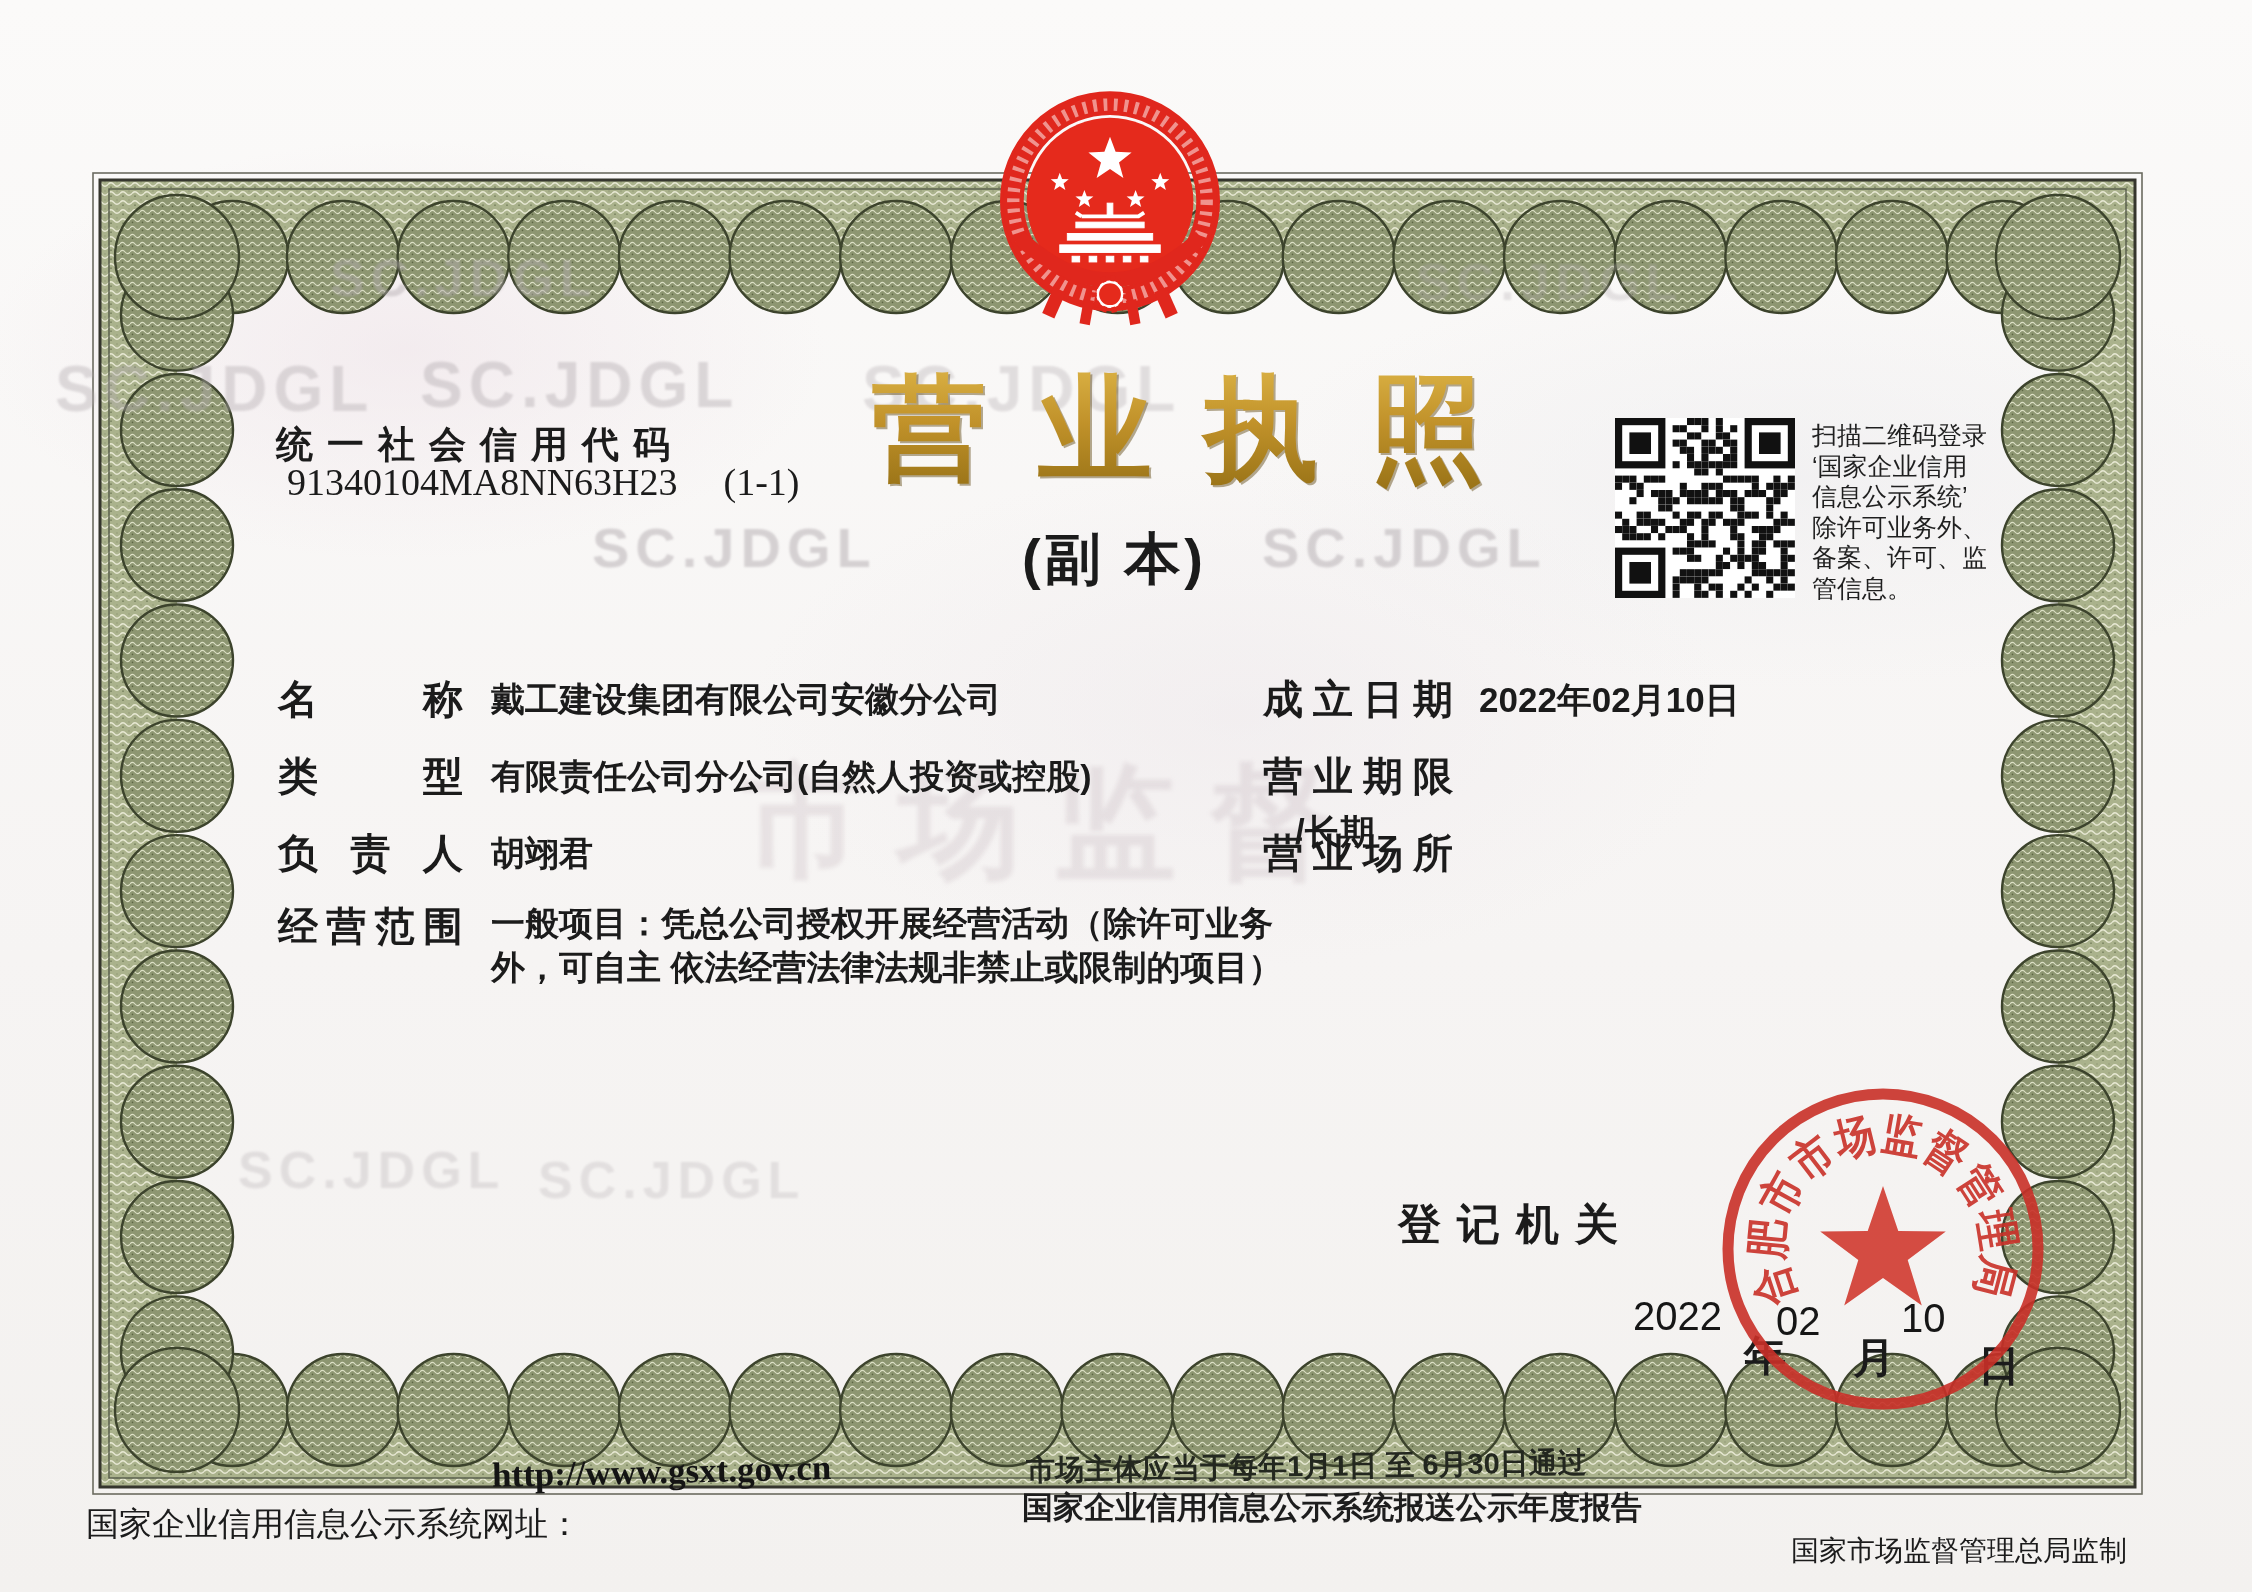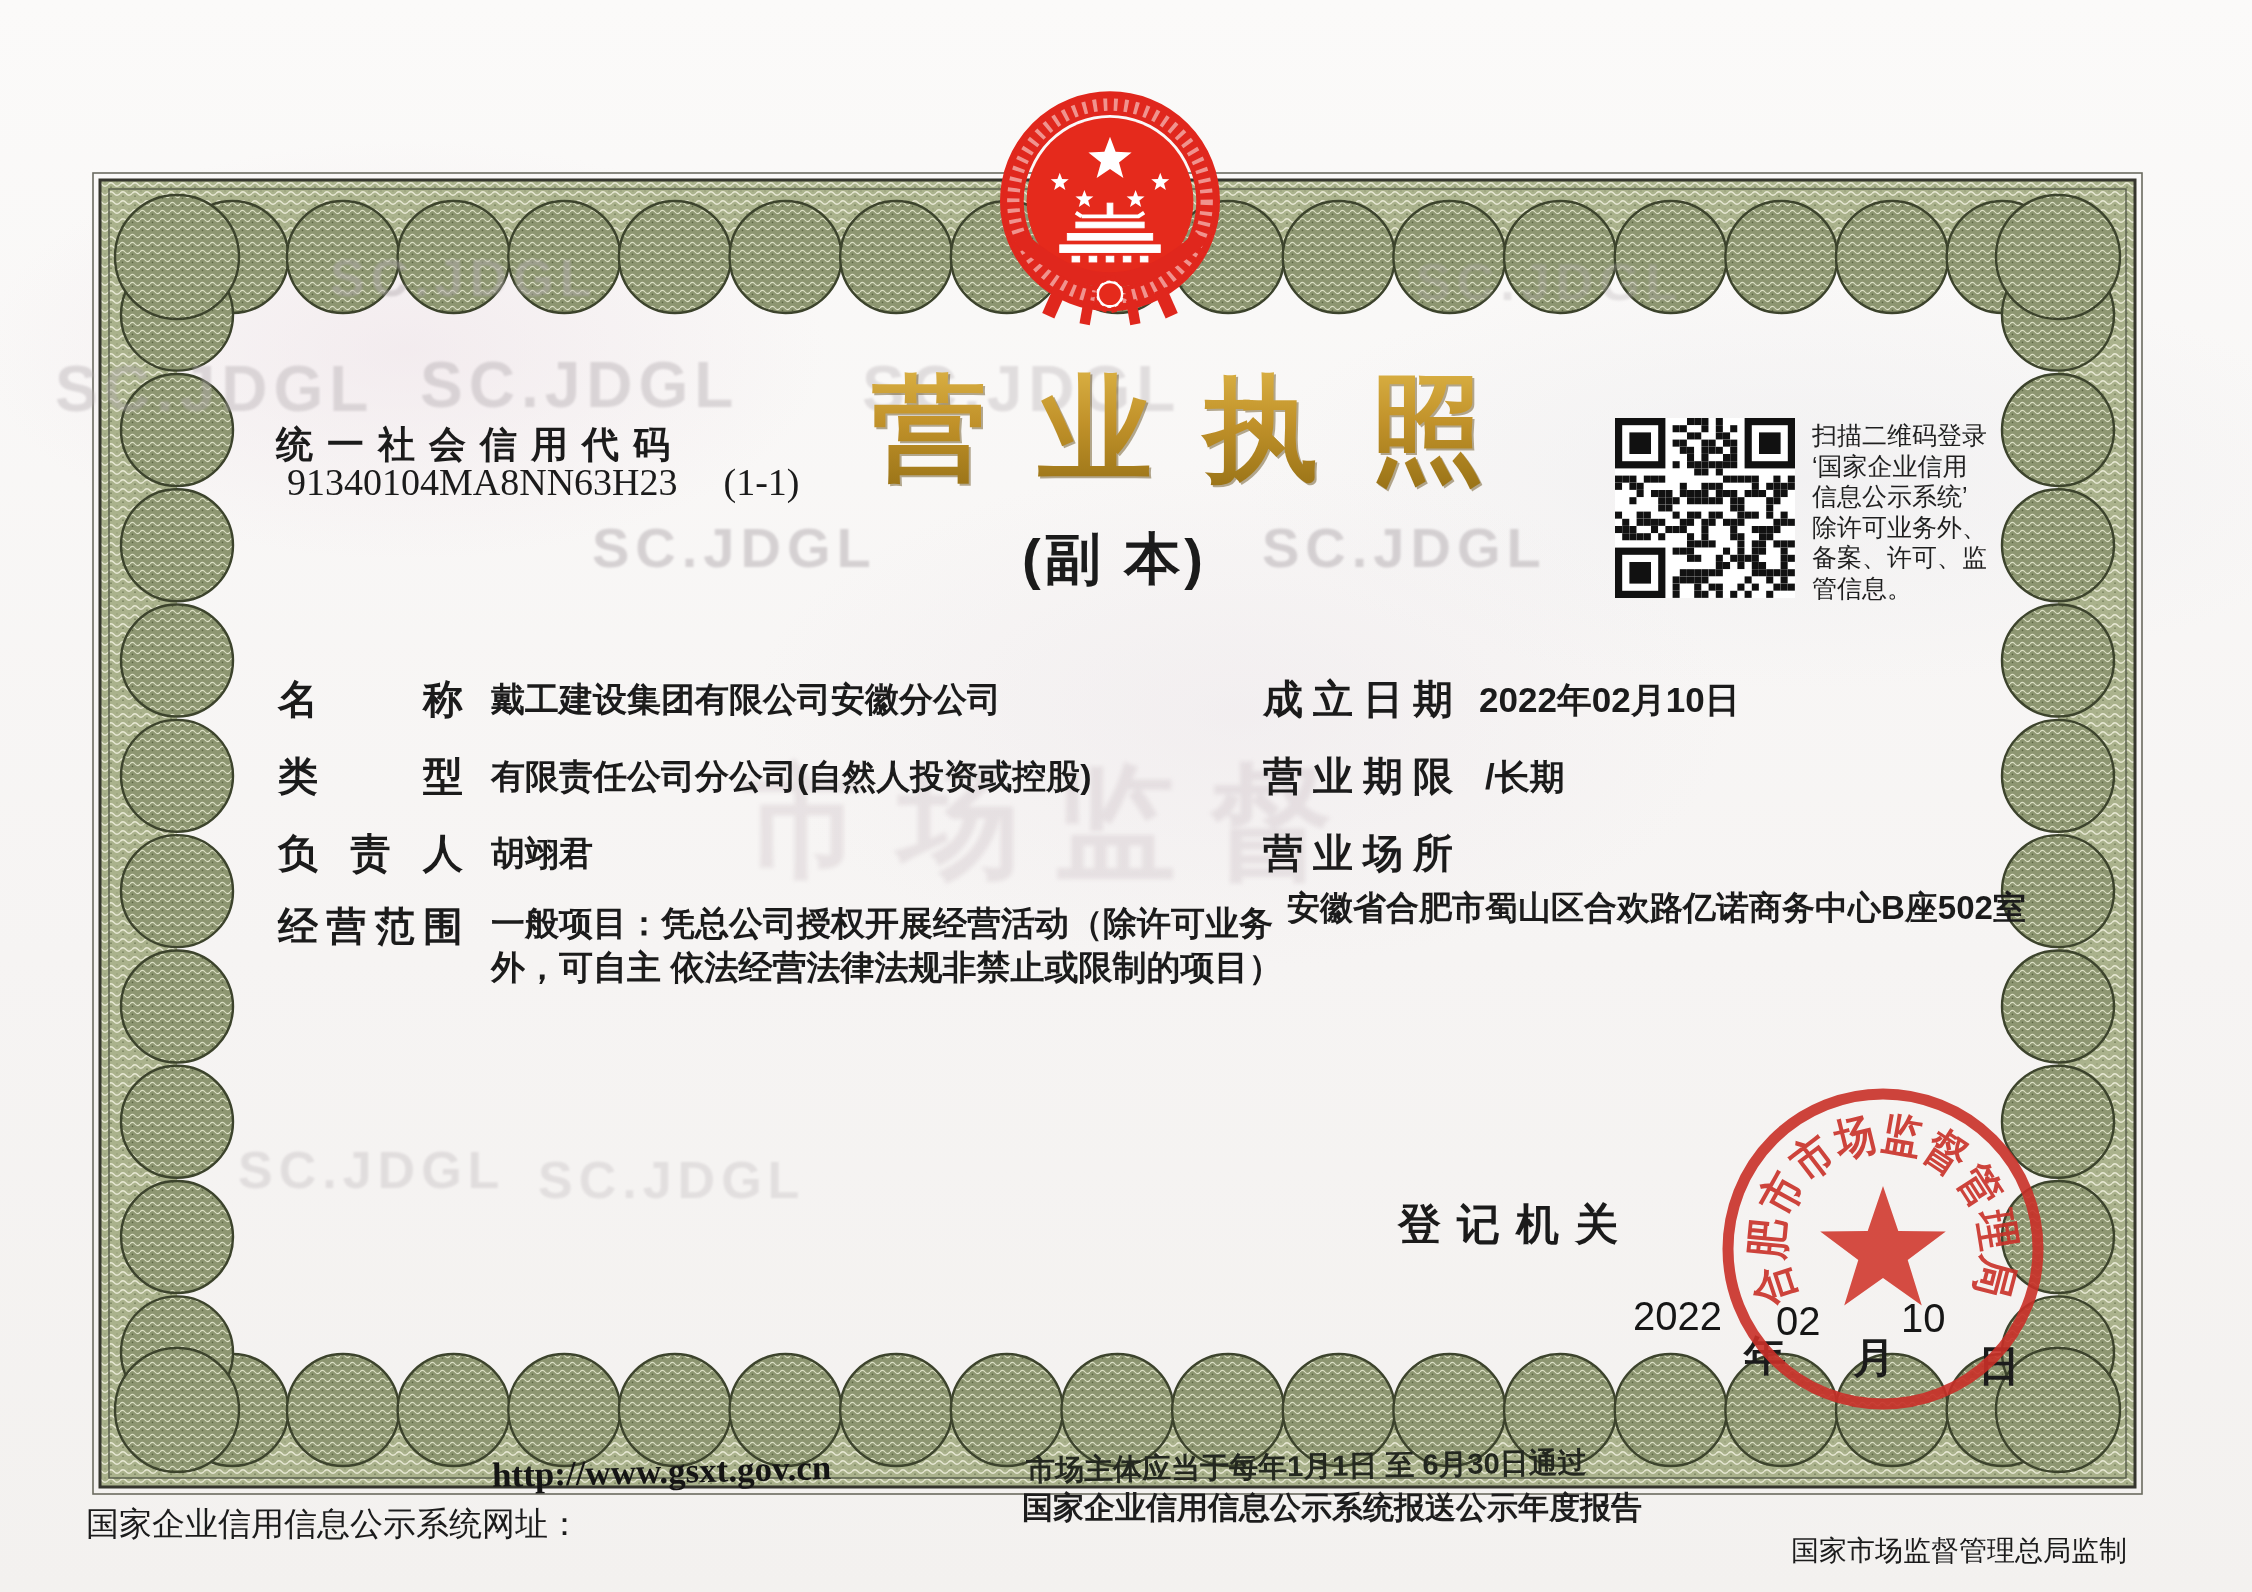--- a/index.html
+++ b/index.html
@@ -43,21 +43,21 @@
   .row{position:absolute;z-index:4;display:flex;align-items:flex-start;}
   .flabel{display:inline-block;font-size:40px;font-weight:bold;text-align:justify;text-align-last:justify;flex:none;}
   .flabel.l{width:185px;}
   .flabel.r{width:190px;}
   .fvalue{font-size:34px;font-weight:600;padding-top:5px;white-space:nowrap;}
   #row-name{left:278px;top:672px;}   #row-name .fvalue{margin-left:28px;}
   #row-type{left:278px;top:749px;}   #row-type .fvalue{margin-left:28px;}
   #row-person{left:278px;top:826px;} #row-person .fvalue{margin-left:28px;}
   #row-scope{left:278px;top:899px;}  #row-scope .fvalue{margin-left:28px;white-space:normal;width:800px;line-height:44px;padding-top:2px;}
   #row-estdate{left:1263px;top:672px;} #row-estdate .fvalue{margin-left:26px;font-size:35px;}
-  #row-term{left:1263px;top:749px;}    #row-term .fvalue{margin-left:32px;font-size:35px;}
+  #row-term{left:1263px;top:749px;flex-direction:column;}    #row-term .fvalue{margin-left:32px;font-size:35px;}
   #row-address{left:1263px;top:826px;flex-direction:column;} #row-address .fvalue{margin-left:24px;font-size:33px;letter-spacing:0;}
 
   
   #reg-label{left:1398px;top:1196px;font-size:43px;font-weight:bold;letter-spacing:16px;}
   .dpart{position:absolute;z-index:4;font-size:40px;}
   .dnum{font-family:Liberation Sans, sans-serif;color:#161616;}
   .dunit{font-weight:bold;font-size:42px;}
   #d-year{left:1633px;top:1294px;}  #d-yu{left:1744px;top:1328px;}
   #d-month{left:1776px;top:1299px;} #d-mu{left:1853px;top:1330px;}
   #d-day{left:1901px;top:1296px;}   #d-du{left:1978px;top:1338px;}
@@ -477,21 +477,20 @@
 <div class="row" id="row-estdate">
   <span class="flabel r">成立日期</span>
   <span class="fvalue">2022年02月10日</span>
 </div>
 <div class="row" id="row-term">
   <span class="flabel r">营业期限</span>
   <span class="fvalue">/长期</span>
 </div>
 <div class="row" id="row-address">
   <span class="flabel r">营业场所</span>
-  <span class="fvalue">安徽省合肥市蜀山区合欢路亿诺商务中心B座502室</span>
 </div>
 
 <div class="content" id="reg-label">登记机关</div>
 <span class="dpart dnum" id="d-year">2022</span>
 <span class="dpart dunit" id="d-yu">年</span>
 <span class="dpart dnum" id="d-month">02</span>
 <span class="dpart dunit" id="d-mu">月</span>
 <span class="dpart dnum" id="d-day">10</span>
 <span class="dpart dunit" id="d-du">日</span>
 

